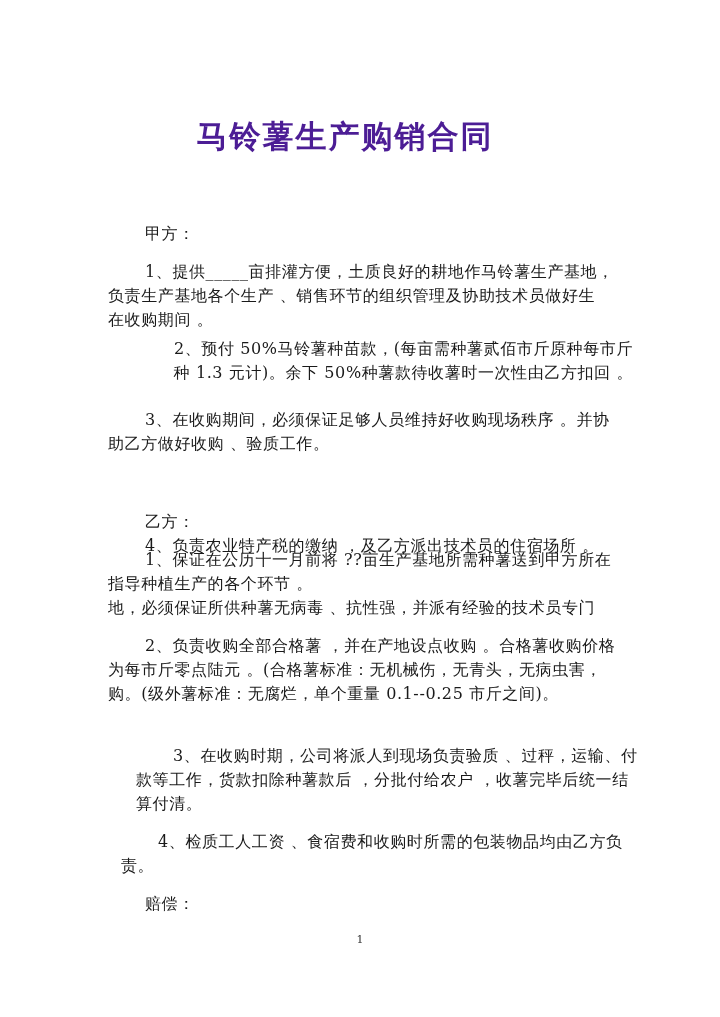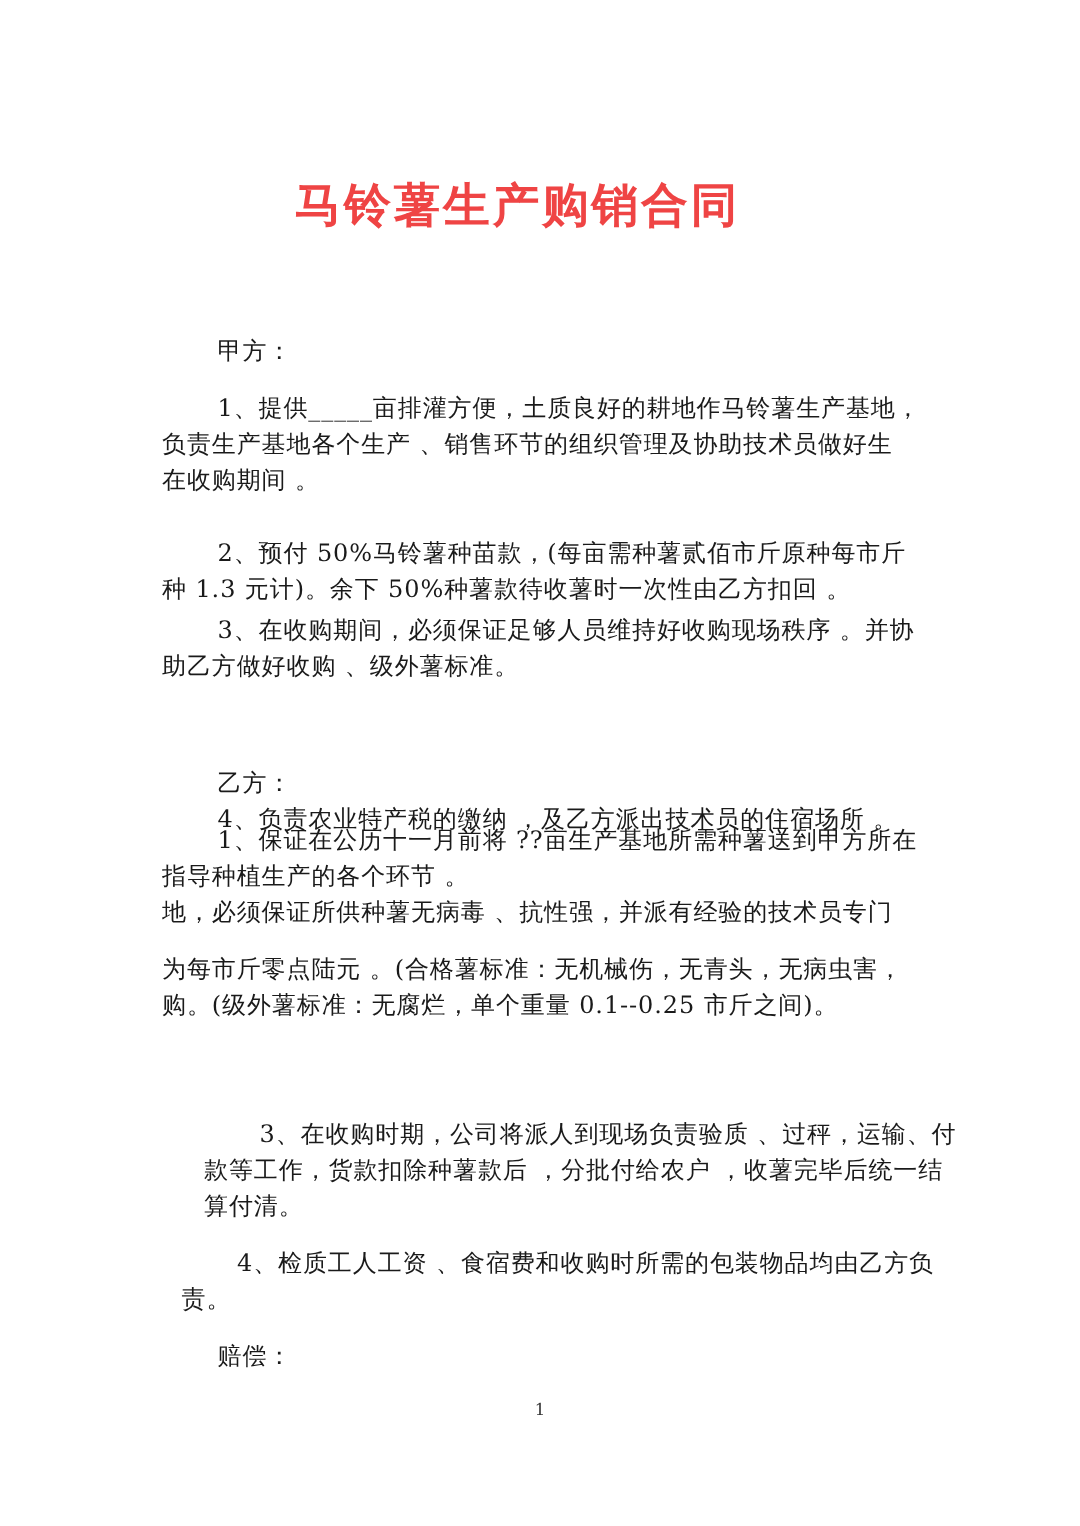--- a/index.html
+++ b/index.html
@@ -1,58 +1,59 @@
 <!DOCTYPE html>
 <html><head>
   <meta charset="utf-8">
   <style>
     html, body { margin: 0; padding: 0; background: #ffffff; }
     body { width: 720px; height: 1017px; position: relative; overflow: hidden;
       font-family: "DejaVu Serif", "Liberation Serif", serif; color: #1a1a1a; }
     .title { position: absolute; left: 0; top: 116px; width: 690px; text-align: center;
-      font-family: "DejaVu Sans", "Liberation Sans", sans-serif; font-weight: bold; font-size: 31px; letter-spacing: 2px; color: #ef4444; }
+      font-family: "DejaVu Sans", "Liberation Sans", sans-serif; font-weight: bold; font-size: 31px; letter-spacing: 2px; color: #4c1d95; }
     .para { position: absolute; left: 108px; width: 525px; font-size: 16px; line-height: 24px; letter-spacing: 0.6px; }
     .line { display: block; white-space: nowrap; }
     .indent { padding-left: 37px; }
     .pagenum { position: absolute; left: 0; width: 720px; top: 933px; text-align: center; font-size: 11px; color: #333; }
   </style>
 </head>
 <body>
 
 <div>
   <div class="title">马铃薯生产购销合同</div>
   <div id="body-content">
       <div class="para" style="top: 222px;">
         <span class="line indent">甲方：</span>
       </div>
       <div class="para" style="top: 260px;">
         <span class="line indent">1、提供_____亩排灌方便，土质良好的耕地作马铃薯生产基地，</span>
         <span class="line">负责生产基地各个生产 、销售环节的组织管理及协助技术员做好生</span>
         <span class="line">在收购期间 。</span>
       </div>
-      <div class="para" style="top: 357px;">
+      <div class="para" style="top: 337px; text-align: right;">
         <span class="line indent">2、预付 50%马铃薯种苗款，(每亩需种薯贰佰市斤原种每市斤</span>
         <span class="line">种 1.3 元计)。余下 50%种薯款待收薯时一次性由乙方扣回 。</span>
       </div>
       <div class="para" style="top: 408px;">
         <span class="line indent">3、在收购期间，必须保证足够人员维持好收购现场秩序 。并协</span>
-        <span class="line">助乙方做好收购 、级外薯标准。</span>
+        <span class="line">助乙方做好收购 、验质工作。</span>
       </div>
       <div class="para" style="top: 498px; margin-top: 36px;">
         <span class="line indent">4、负责农业特产税的缴纳 ，及乙方派出技术员的住宿场所 。</span>
       </div>
       <div class="para" style="top: 510px;">
         <span class="line indent">乙方：</span>
       </div>
       <div class="para" style="top: 548px;">
         <span class="line indent">1、保证在公历十一月前将 ??亩生产基地所需种薯送到甲方所在</span>
         <span class="line">指导种植生产的各个环节 。</span>
         <span class="line">地，必须保证所供种薯无病毒 、抗性强，并派有经验的技术员专门</span>
       </div>
       <div class="para" style="top: 634px;">
+        <span class="line indent">2、负责收购全部合格薯 ，并在产地设点收购 。合格薯收购价格</span>
         <span class="line">为每市斤零点陆元 。(合格薯标准：无机械伤，无青头，无病虫害，</span>
         <span class="line">购。(级外薯标准：无腐烂，单个重量 0.1--0.25 市斤之间)。</span>
       </div>
       <div class="para" style="top: 744px; margin-left: 28px;">
         <span class="line indent">3、在收购时期，公司将派人到现场负责验质 、过秤，运输、付</span>
         <span class="line">款等工作，货款扣除种薯款后 ，分批付给农户 ，收薯完毕后统一结</span>
         <span class="line">算付清。</span>
       </div>
       <div class="para" style="top: 830px; margin-left: 13px;">
         <span class="line indent">4、检质工人工资 、食宿费和收购时所需的包装物品均由乙方负</span>

